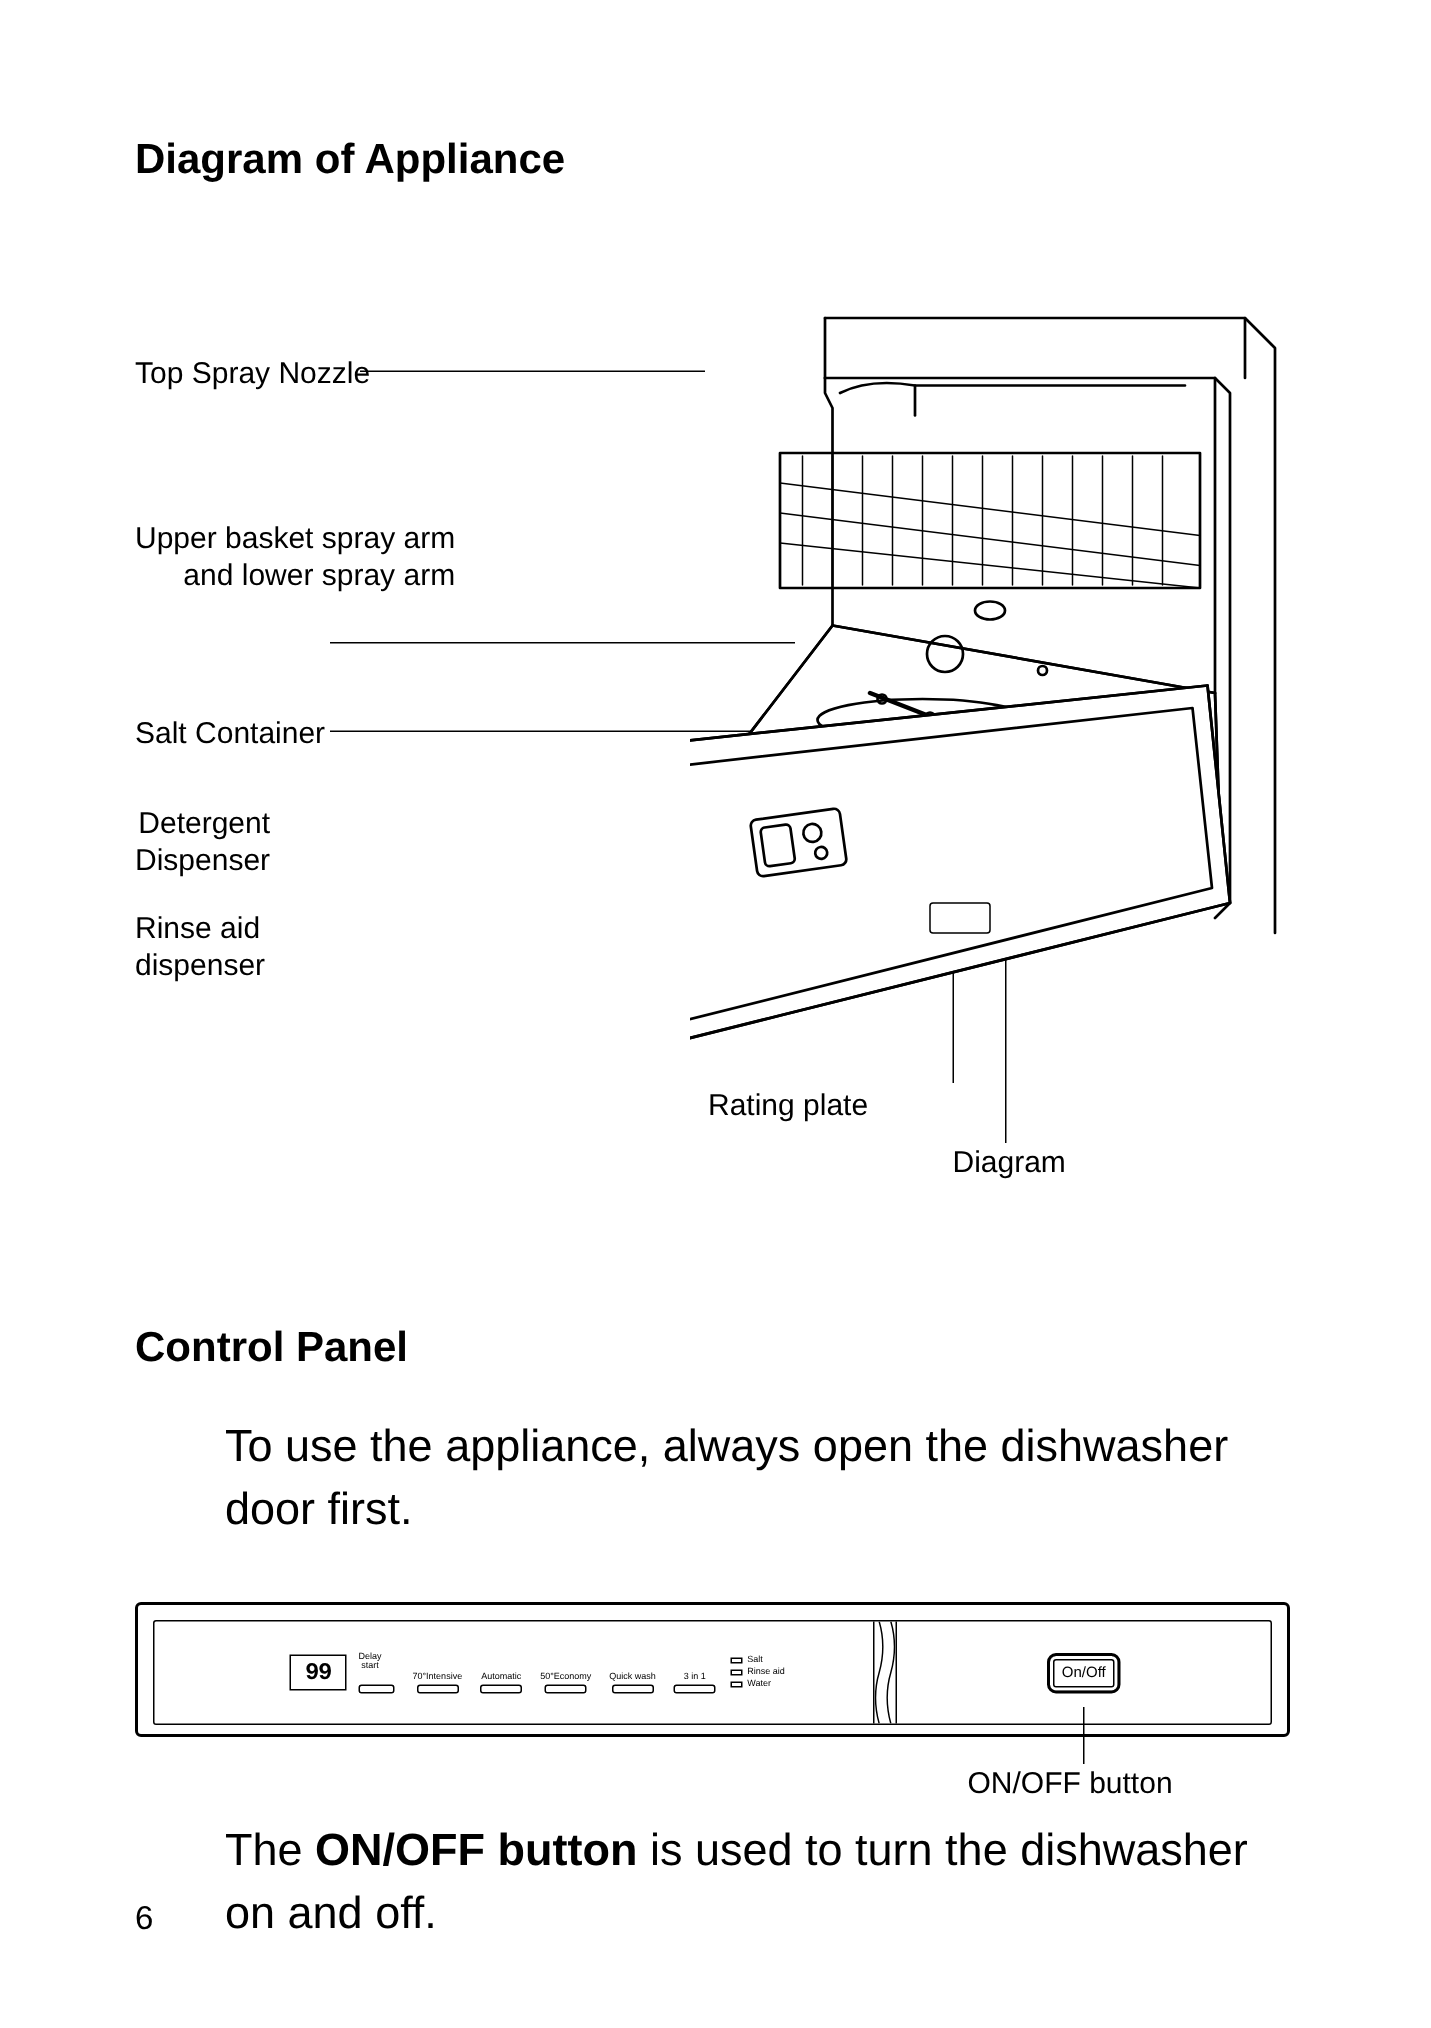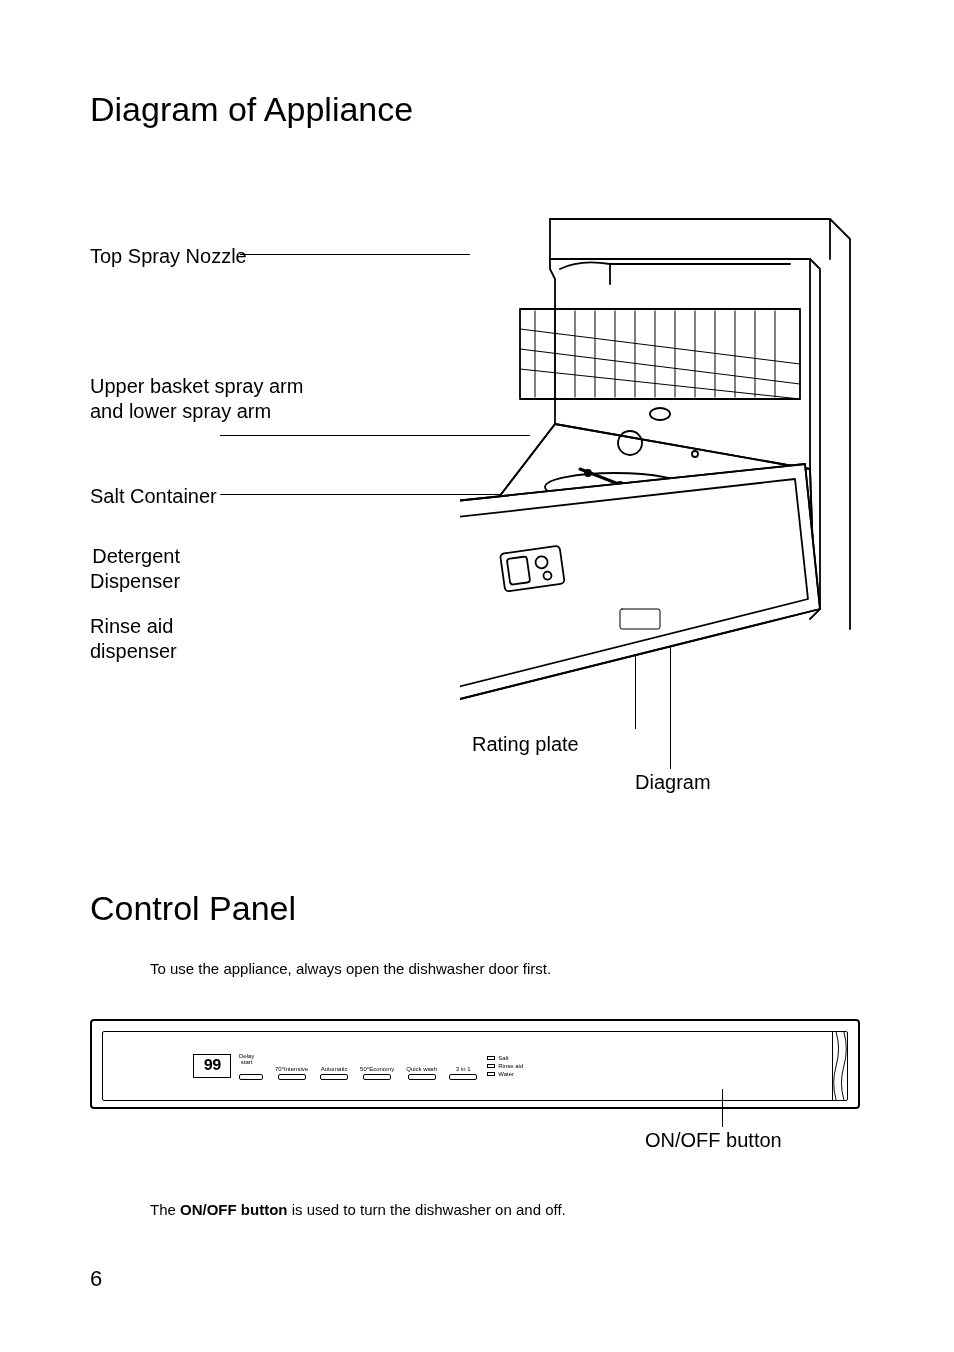--- a/index.html
+++ b/index.html
@@ -6,30 +6,30 @@
   body {
     width: 954px;
     height: 1352px;
     background: #fff;
     font-family: "Segoe UI", "Helvetica Neue", Arial, sans-serif;
     color: #000;
     position: relative;
     padding: 90px 90px 60px 90px;
   }
   h1 {
-    font-size: 34px;
-    font-weight: 400;
+    font-size: 28px;
+    font-weight: 700;
     margin-bottom: 80px;
   }
   h1.second {
     margin-top: 90px;
     margin-bottom: 30px;
   }
   .body-text {
-    font-size: 15px;
+    font-size: 30px;
     margin-left: 60px;
     margin-bottom: 40px;
     line-height: 1.4;
   }
   .body-text strong { font-weight: 700; }
 
   
   .diagram-wrap {
     position: relative;
     width: 770px;
@@ -202,21 +202,21 @@
 </head>
 <body>
 
 <h1>Diagram of Appliance</h1>
 
 <div class="diagram-wrap">
 
   <div class="label" style="top:35px;left:0;">Top Spray Nozzle</div>
   <div class="leader" style="top:45px;left:150px;width:230px;"></div>
 
-  <div class="label" style="top:165px;left:0;">Upper basket spray arm
+  <div class="label" style="top:145px;left:0;text-align:right;">Upper basket spray arm
 and lower spray arm</div>
 
   <div class="leader" style="top:226px;left:130px;width:310px;"></div>
 
   <div class="label" style="top:275px;left:0;">Salt Container</div>
   <div class="leader" style="top:285px;left:130px;width:290px;"></div>
 
   <div class="label" style="top:335px;left:0;text-align:right;">Detergent
 Dispenser</div>
 
@@ -367,23 +367,26 @@
               <span>Water</span>
             </div>
         </div>
       </div>
       <div class="panel-gap">
         <svg width="14" height="70" viewBox="0 0 14 70" fill="none" stroke="#000" stroke-width="1">
           <path d="M3 0 Q8 17 3 35 Q-2 52 3 70"></path>
           <path d="M11 0 Q16 17 11 35 Q6 52 11 70"></path>
         </svg>
       </div>
+      <div class="panel-right">
+        <div class="onoff-btn">On/Off</div>
+      </div>
     </div>
   </div>
   <div class="onoff-lead" style="left:632px;top:70px;height:38px;"></div>
   <div class="onoff-caption" style="left:555px;top:110px;">ON/OFF button</div>
 </div>
 
-<p class="body-text" style="margin-top:60px;">
+<p class="body-text" style="margin-top:25px;">
   <span>The </span><strong>ON/OFF button</strong><span> is used to turn the dishwasher on and off.</span>
 </p>
 
 <div class="page-num">6</div>
 
 </body></html>

